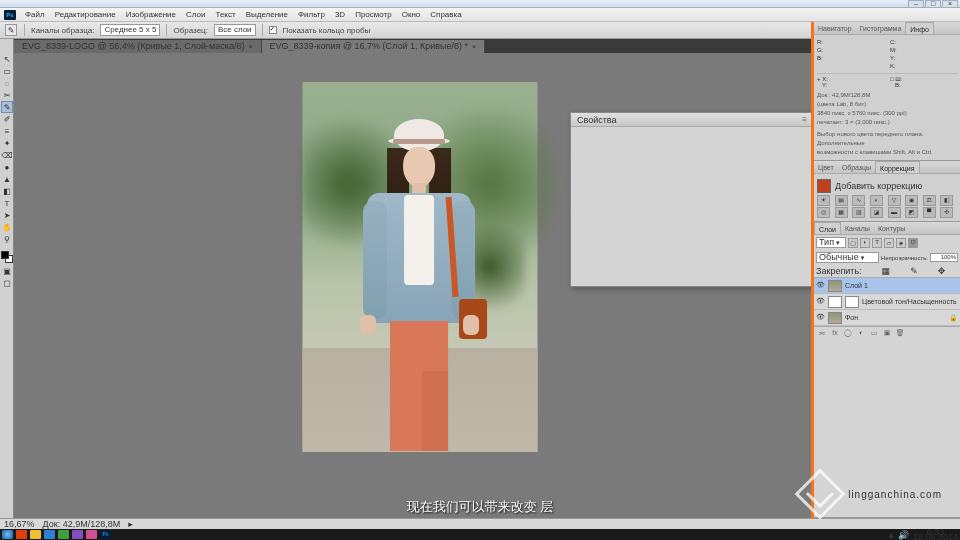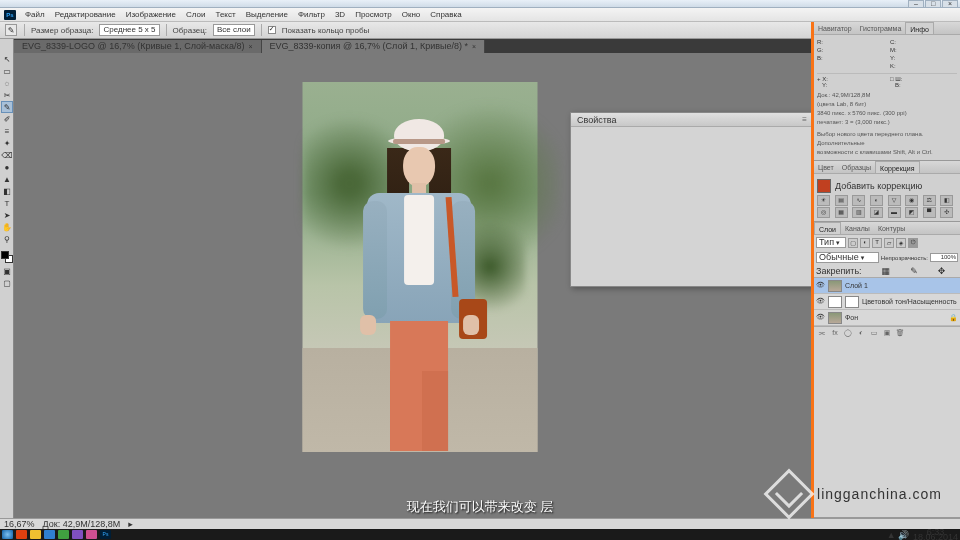--- a/index.html
+++ b/index.html
@@ -91,21 +91,21 @@
 .tb-ic{width:11px;height:9px;border-radius:1px}
 .tb-start{background:radial-gradient(circle,#7cc0f0,#1060a8)}
 .tray{margin-left:auto;display:flex;align-items:center;gap:3px;color:#ccc;font-size:6px}
 .tray-time{text-align:center;line-height:5px}
 .subtitle{position:absolute;left:50%;bottom:24px;transform:translateX(-50%);color:#fff;font-size:13px;text-shadow:1px 1px 2px #000;font-family:"Microsoft YaHei",sans-serif}
 .watermark{position:absolute;right:18px;bottom:28px;color:rgba(255,255,255,.75);font-family:"Microsoft YaHei",sans-serif;text-align:left}
 .wm-logo{display:inline-block;width:36px;height:36px;border:3px solid rgba(255,255,255,.75);transform:rotate(45deg);vertical-align:middle;margin-right:8px;position:relative}
 .wm-logo::after{content:"";position:absolute;inset:5px;border:3px solid rgba(255,255,255,.75);border-top:none;border-left:none}
 .wm-txt{display:inline-block;vertical-align:middle}
 .wm-cn{font-size:22px;font-weight:bold;letter-spacing:2px}
-.wm-en{font-size:14px;letter-spacing:1px}
+.wm-en{font-size:10px;letter-spacing:1px}
 .iconstrip{position:absolute;top:39px;right:135px;width:14px;bottom:22px;background:#c8c8c8;border-left:1px solid #999}
 .iconstrip div{width:12px;height:12px;margin:3px 1px;background:#aaa;border:1px solid #888;font-size:6px;text-align:center;line-height:10px}
 </style>
 </head>
 <body>
 
 <div class="win-frame">
   <div class="win-ctrls">
     <div>–</div>
     <div>□</div>
@@ -124,21 +124,21 @@
   <div class="menu-item">Фильтр</div>
   <div class="menu-item">3D</div>
   <div class="menu-item">Просмотр</div>
   <div class="menu-item">Окно</div>
   <div class="menu-item">Справка</div>
 </div>
 
 <div class="optbar">
   <div class="tool" style="border:1px solid #999;background:#e8e8e8">✎</div>
   <div class="optbar-sep"></div>
-  <div class="optbar-item">Размер образца:</div>
+  <div class="optbar-item">Каналы образца:</div>
   <div class="opt-dd">Среднее 5 x 5</div>
   <div class="optbar-sep"></div>
   <div class="optbar-item">Образец:</div>
   <div class="opt-dd">Все слои</div>
   <div class="optbar-sep"></div>
   <div class="opt-chk on"></div>
   <div class="optbar-item">Показать кольцо пробы</div>
   <div class="workspace-label">Фотография</div>
 </div>
 
@@ -162,21 +162,21 @@
   <div class="tool-sep"></div>
   <div class="fgbg">
       <div class="bg"></div>
       <div class="fg"></div>
     </div>
   <div class="tool">▣</div>
   <div class="tool">▢</div>
 </div>
 
 <div class="tabbar">
-  <div class="doc-tab"><span>EVG_8339-LOGO @ 16,7% (Кривые 1, Слой-маска/8)</span><span class="x">×</span></div>
+  <div class="doc-tab"><span>EVG_8339-LOGO @ 56,4% (Кривые 1, Слой-маска/8)</span><span class="x">×</span></div>
   <div class="doc-tab active"><span>EVG_8339-копия @ 16,7% (Слой 1, Кривые/8) *</span><span class="x">×</span></div>
 </div>
 
 <div class="canvas-area">
   <div class="doc-img">
     <div class="sky"></div>
       <div class="blur1"></div>
       <div class="blur2"></div>
       <div class="blur3"></div>
       <div class="path"></div>

